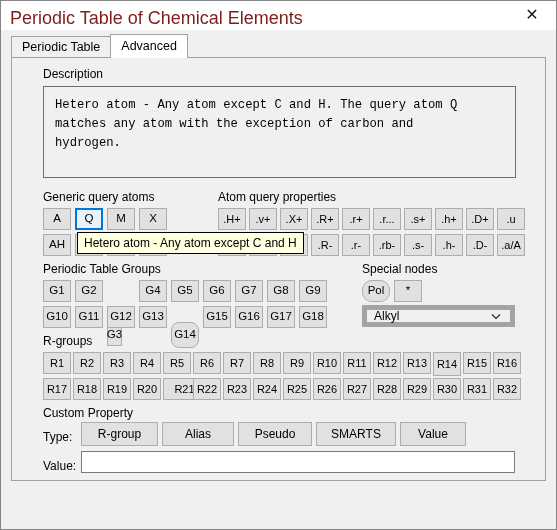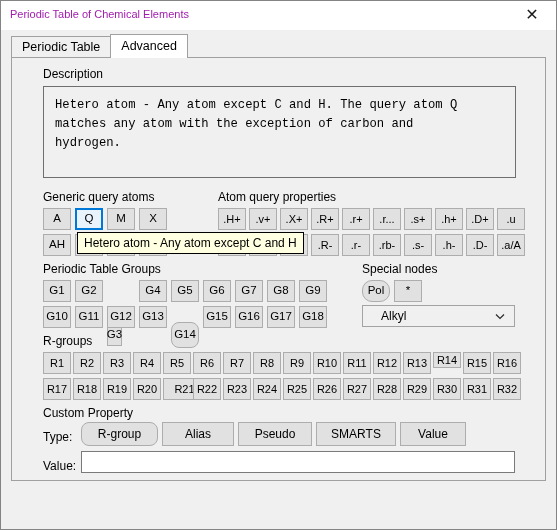--- a/index.html
+++ b/index.html
@@ -30,22 +30,22 @@
     left: 0; top: 0;
     width: 555px;
     height: 29px;
     background: #ffffff;
     box-sizing: border-box;
   }
   .title-text {
     position: absolute;
     left: 9px;
     top: 7px;
-    font-size: 11px;
-    color: #a21caf;
+    font-size: 18px;
+    color: #7f1d1d;
     white-space: nowrap;
   }
   .close-x {
     position: absolute;
     right: 7px;
     top: 0px;
     width: 34px;
     height: 28px;
     display: flex;
     align-items: center;
@@ -147,27 +147,27 @@
   }
   .btn.selected {
     border: 2px solid #0078d7;
     background: #e9f3fb;
   }
 
   
   .combo {
     position: absolute;
     box-sizing: border-box;
-    border: 1px solid #a3a3a3;
+    border: 5px solid #a3a3a3;
     background: #f0f0f0;
     z-index: 2;
     display: flex;
     align-items: center;
     font-size: 12px;
-    padding-left: 18px;
+    padding-left: 7px;
     cursor: default;
   }
   .combo .chev {
     position: absolute;
     right: 8px;
     top: 50%;
     transform: translateY(-50%);
     width: 12px;
     height: 12px;
     display: block;
@@ -354,21 +354,21 @@
       <div class="btn" style="left: 132px; top: 351px; width: 28px; height: 22px; font-size: 11px;">R4</div>
       <div class="btn" style="left: 162px; top: 351px; width: 28px; height: 22px; font-size: 11px;">R5</div>
       <div class="btn" style="left: 192px; top: 351px; width: 28px; height: 22px; font-size: 11px;">R6</div>
       <div class="btn" style="left: 222px; top: 351px; width: 28px; height: 22px; font-size: 11px;">R7</div>
       <div class="btn" style="left: 252px; top: 351px; width: 28px; height: 22px; font-size: 11px;">R8</div>
       <div class="btn" style="left: 282px; top: 351px; width: 28px; height: 22px; font-size: 11px;">R9</div>
       <div class="btn" style="left: 312px; top: 351px; width: 28px; height: 22px; font-size: 11px;">R10</div>
       <div class="btn" style="left: 342px; top: 351px; width: 28px; height: 22px; font-size: 11px;">R11</div>
       <div class="btn" style="left: 372px; top: 351px; width: 28px; height: 22px; font-size: 11px;">R12</div>
       <div class="btn" style="left: 402px; top: 351px; width: 28px; height: 22px; font-size: 11px;">R13</div>
-      <div class="btn" style="left: 432px; top: 351px; width: 28px; height: 16px; font-size: 11px;">R14</div>
+      <div class="btn" style="left: 432px; top: 351px; width: 28px; height: 24px; font-size: 11px;">R14</div>
       <div class="btn" style="left: 462px; top: 351px; width: 28px; height: 22px; font-size: 11px;">R15</div>
       <div class="btn" style="left: 492px; top: 351px; width: 28px; height: 22px; font-size: 11px;">R16</div>
     </div>
   <div id="rg-row2">
       <div class="btn" style="left: 42px; top: 377px; width: 28px; height: 22px; font-size: 11px;">R17</div>
       <div class="btn" style="left: 72px; top: 377px; width: 28px; height: 22px; font-size: 11px;">R18</div>
       <div class="btn" style="left: 102px; top: 377px; width: 28px; height: 22px; font-size: 11px;">R19</div>
       <div class="btn" style="left: 132px; top: 377px; width: 28px; height: 22px; font-size: 11px;">R20</div>
       <div class="btn" style="left: 162px; top: 377px; width: 43px; height: 22px; font-size: 11px;">R21</div>
       <div class="btn" style="left: 192px; top: 377px; width: 28px; height: 22px; font-size: 11px;">R22</div>
@@ -380,21 +380,21 @@
       <div class="btn" style="left: 372px; top: 377px; width: 28px; height: 22px; font-size: 11px;">R28</div>
       <div class="btn" style="left: 402px; top: 377px; width: 28px; height: 22px; font-size: 11px;">R29</div>
       <div class="btn" style="left: 432px; top: 377px; width: 28px; height: 22px; font-size: 11px;">R30</div>
       <div class="btn" style="left: 462px; top: 377px; width: 28px; height: 22px; font-size: 11px;">R31</div>
       <div class="btn" style="left: 492px; top: 377px; width: 28px; height: 22px; font-size: 11px;">R32</div>
     </div>
 
   <div class="grouplabel" style="left:42px; top:405px; z-index:3;">Custom Property</div>
   <div class="grouplabel" style="left:42px; top:429px; z-index:3;">Type:</div>
   <div id="cp-buttons">
-      <div class="cpbtn" style="left: 80px; top: 421px; width: 77px; border-radius: 8px;">R-group</div>
+      <div class="cpbtn" style="left: 80px; top: 421px; width: 77px;">R-group</div>
       <div class="cpbtn" style="left: 161px; top: 421px; width: 72px;">Alias</div>
       <div class="cpbtn" style="left: 237px; top: 421px; width: 74px;">Pseudo</div>
       <div class="cpbtn" style="left: 315px; top: 421px; width: 80px;">SMARTS</div>
       <div class="cpbtn" style="left: 399px; top: 421px; width: 66px;">Value</div>
     </div>
   <div class="grouplabel" style="left:42px; top:458px; z-index:3;">Value:</div>
   <input class="textinput" style="left: 80px; top: 450px; width: 434px; height: 22px;" placeholder="">
 
   <div class="tooltip">Hetero atom - Any atom except C and H</div>
 

